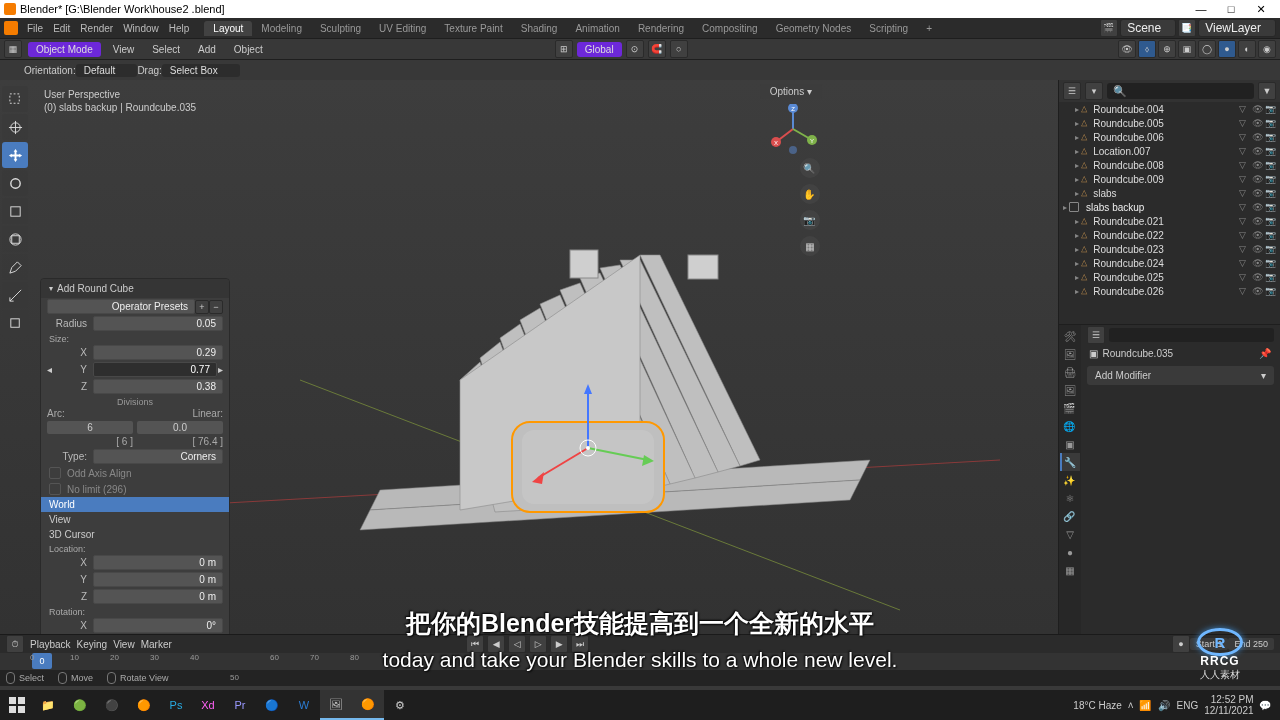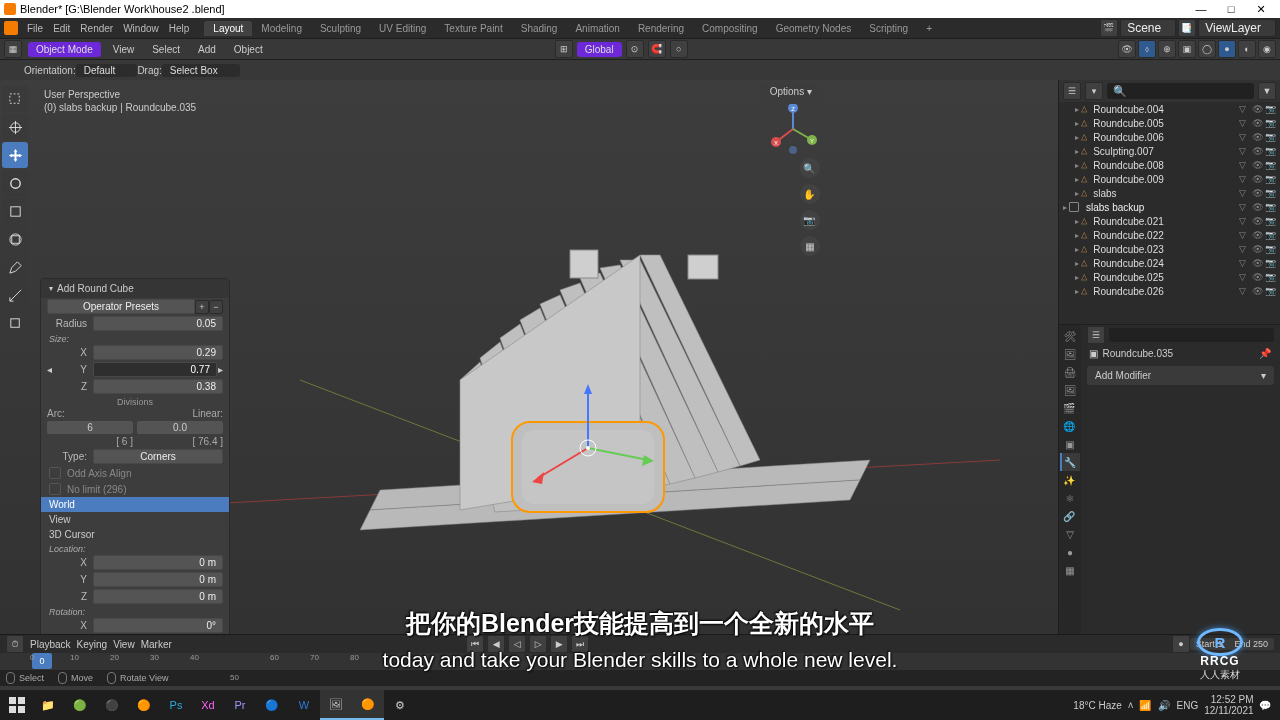--- a/index.html
+++ b/index.html
@@ -56,26 +56,26 @@
 
 .options-btn { position:absolute; right:236px; top:4px; padding:2px 10px; background:#3c3c3c80; border-radius:3px; font-size:10px; cursor:pointer; }
 
 
 .op-panel { position:absolute; left:40px; top:198px; width:190px; background:#3d3d3dfa; border:1px solid #2a2a2a; border-radius:4px; font-size:10px; padding-bottom:4px; z-index:6; }
 .op-panel .op-header { padding:4px 8px; background:#353535; border-radius:4px 4px 0 0; display:flex; align-items:center; gap:4px; }
 .op-panel .op-header::before { content:"▾"; font-size:8px; }
 .op-panel .row { display:flex; padding:1px 6px; align-items:center; }
 .op-panel .lbl { width:46px; text-align:right; padding-right:6px; color:#bbb; }
 .op-panel .fld { flex:1; background:#545454; border-radius:2px; padding:1px 6px; color:#eee; text-align:right; border:1px solid #484848; }
-.op-panel .fld.left { text-align:center; }
+.op-panel .fld.left { text-align:right; }
 .op-panel .fld.edit { background:#2e2e2e; color:#fff; display:flex; }
 .op-panel .fld.edit .val { margin-left:auto; }
 .op-panel .pair { display:flex; gap:4px; padding:1px 6px; }
 .op-panel .pair .half { flex:1; background:#545454; border-radius:2px; padding:1px 6px; text-align:center; }
-.op-panel .section-lbl { padding:2px 8px 0; color:#aaa; font-size:9px;font-style:italic; }
+.op-panel .section-lbl { padding:2px 8px 0; color:#aaa; font-size:9px; }
 .op-panel .divlbl { text-align:center; color:#999; font-size:9px; padding:2px 0 0; }
 .op-panel .check { display:flex; align-items:center; gap:6px; padding:2px 8px; color:#888; }
 .op-panel .check .box { width:12px; height:12px; border:1px solid #555; border-radius:2px; }
 .op-panel .listitem { padding:2px 8px; color:#ccc; cursor:pointer; }
 .op-panel .listitem.sel { background:#4a7cbf; color:#fff; }
 
 
 .outl-header { height:22px; background:#323232; display:flex; align-items:center; padding:0 4px; gap:4px; }
 .outl-header .search { flex:1; background:#212121; border-radius:3px; height:16px; display:flex; align-items:center; padding:0 6px; }
 .outl-rows { flex:1; overflow:auto; background:#2b2b2b; }
@@ -454,21 +454,21 @@
           <span class="name">Roundcube.006</span>
           <span class="ic-row">
             <span class="oic">▽</span>
             <span class="oic">👁</span>
             <span class="oic">📷</span>
           </span>
         </div>
         <div class="outl-row" style="padding-left: 16px;">
           <span class="treearr">▸</span>
           <span class="tri">▽</span>
-          <span class="name">Sculpting.007</span>
+          <span class="name">Location.007</span>
           <span class="ic-row">
             <span class="oic">▽</span>
             <span class="oic">👁</span>
             <span class="oic">📷</span>
           </span>
         </div>
         <div class="outl-row" style="padding-left: 16px;">
           <span class="treearr">▸</span>
           <span class="tri">▽</span>
           <span class="name">Roundcube.008</span>

